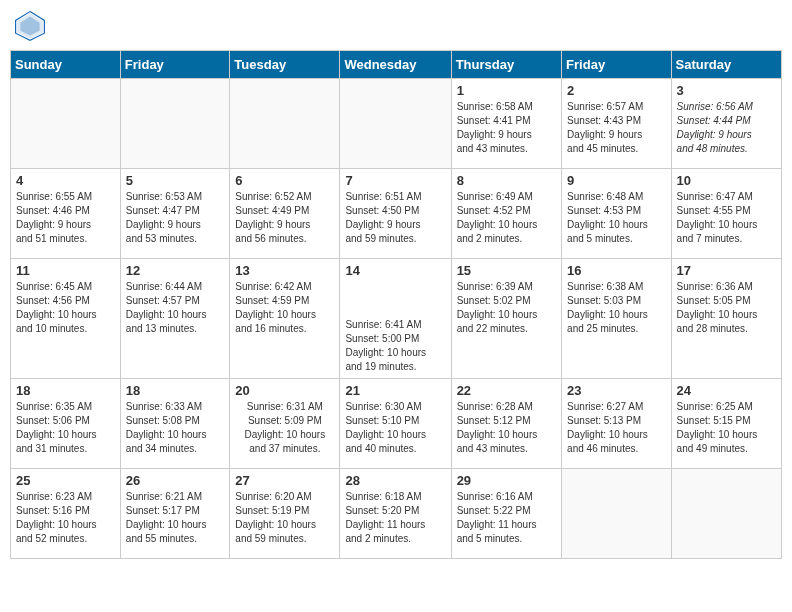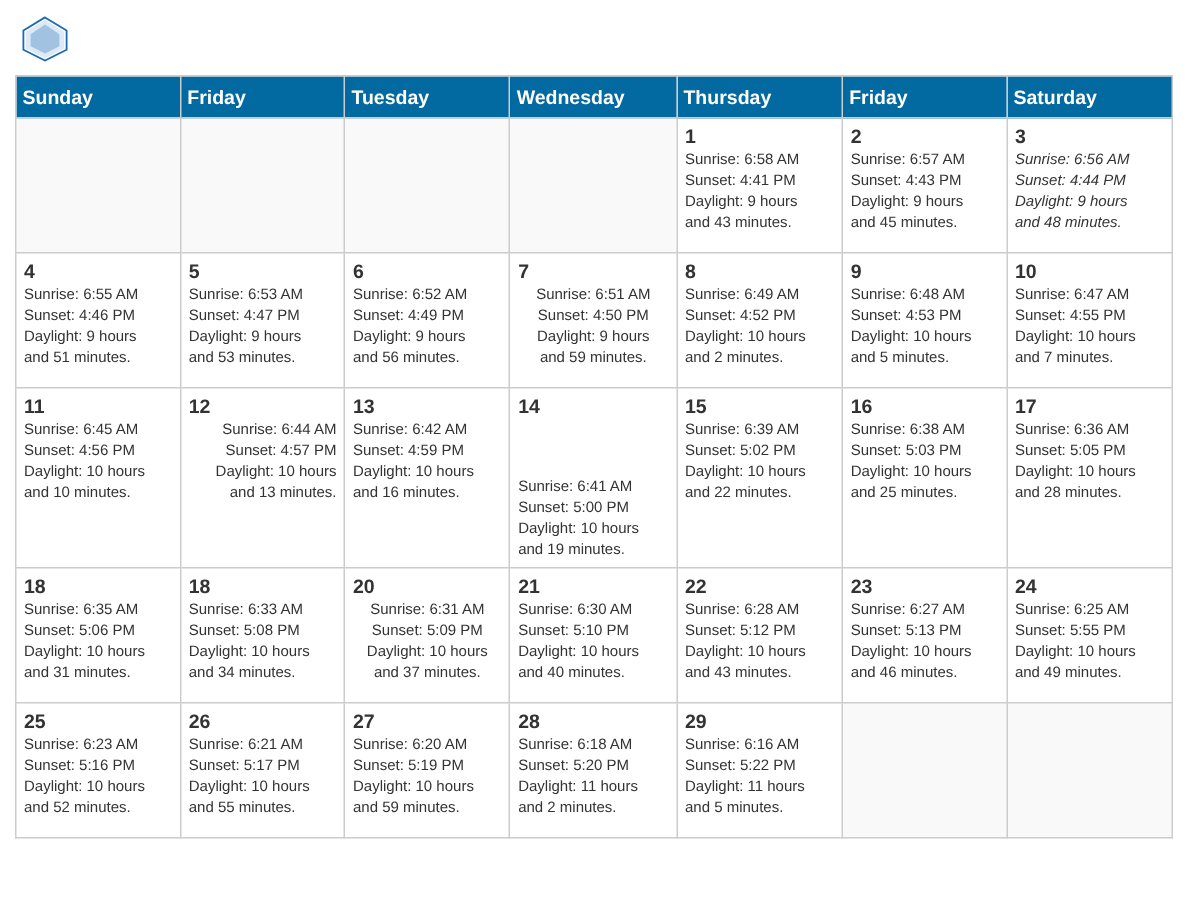--- a/index.html
+++ b/index.html
@@ -171,21 +171,21 @@
         </td>
         <td>
           <span class="day-num">6</span>
           <div class="day-info" style="white-space: pre-line;">Sunrise: 6:52 AM
 Sunset: 4:49 PM
 Daylight: 9 hours
 and 56 minutes.</div>
         </td>
         <td>
           <span class="day-num">7</span>
-          <div class="day-info" style="white-space: pre-line; text-align: center;">Sunrise: 6:51 AM
+          <div class="day-info" style="white-space: pre-line;">Sunrise: 6:51 AM
 Sunset: 4:50 PM
 Daylight: 9 hours
 and 59 minutes.</div>
         </td>
         <td>
           <span class="day-num">8</span>
           <div class="day-info" style="white-space: pre-line;">Sunrise: 6:49 AM
 Sunset: 4:52 PM
 Daylight: 10 hours
 and 2 minutes.</div>
@@ -208,21 +208,21 @@
       <tr>
         <td>
           <span class="day-num">11</span>
           <div class="day-info" style="white-space: pre-line;">Sunrise: 6:45 AM
 Sunset: 4:56 PM
 Daylight: 10 hours
 and 10 minutes.</div>
         </td>
         <td>
           <span class="day-num">12</span>
-          <div class="day-info" style="white-space: pre-line; text-align: right;">Sunrise: 6:44 AM
+          <div class="day-info" style="white-space: pre-line;">Sunrise: 6:44 AM
 Sunset: 4:57 PM
 Daylight: 10 hours
 and 13 minutes.</div>
         </td>
         <td>
           <span class="day-num">13</span>
           <div class="day-info" style="white-space: pre-line;">Sunrise: 6:42 AM
 Sunset: 4:59 PM
 Daylight: 10 hours
 and 16 minutes.</div>
@@ -295,21 +295,21 @@
         <td>
           <span class="day-num">23</span>
           <div class="day-info" style="white-space: pre-line;">Sunrise: 6:27 AM
 Sunset: 5:13 PM
 Daylight: 10 hours
 and 46 minutes.</div>
         </td>
         <td>
           <span class="day-num">24</span>
           <div class="day-info" style="white-space: pre-line;">Sunrise: 6:25 AM
-Sunset: 5:55 PM
+Sunset: 5:15 PM
 Daylight: 10 hours
 and 49 minutes.</div>
         </td>
       </tr>
       <tr>
         <td>
           <span class="day-num">25</span>
           <div class="day-info" style="white-space: pre-line;">Sunrise: 6:23 AM
 Sunset: 5:16 PM
 Daylight: 10 hours

